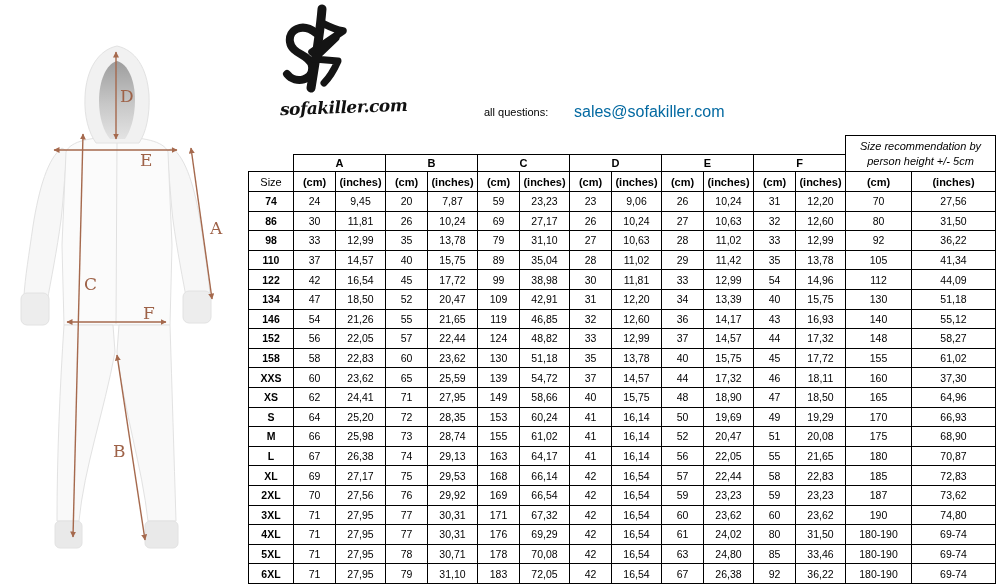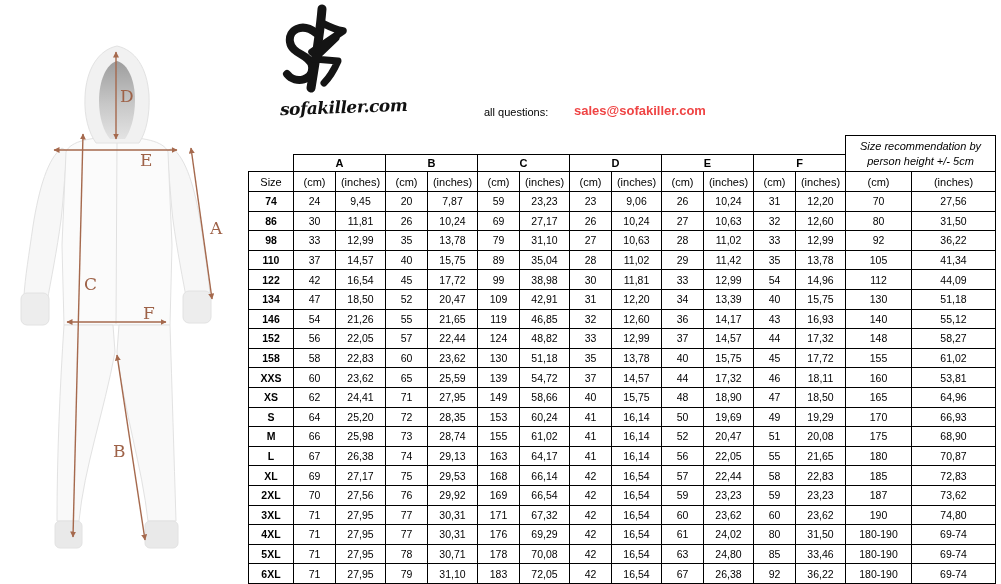--- a/index.html
+++ b/index.html
@@ -11,34 +11,34 @@
              table-layout:fixed;padding-left:35px;}
   table.size td,table.size th{border:1px solid #000;text-align:center;vertical-align:middle;
              padding:0;font-size:11px;color:#000;white-space:nowrap;overflow:hidden;
              font-family:"Liberation Sans",sans-serif;}
   table.size .nb{border:none;}
   table.size tr.toprow{height:19px;}
   table.size tr.grouprow{height:17px;}
   table.size tr.unitrow{height:20px;}
   table.size tbody tr{height:19.6px;}
   th.group{font-size:12px;font-weight:700;}
-  th.unit{font-weight:400;font-size:10.5px;}
+  th.unit{font-weight:700;font-size:10.5px;}
   th.sizehead{font-weight:400;font-size:11px;}
   td.rec{font-style:italic;font-size:11px;line-height:1.3;font-weight:400;
          font-family:"Liberation Sans",sans-serif;}
   td.sizecell{font-weight:700;font-size:11px;}
   table.size tbody td{font-size:10.5px;}
 
   
   .logo{position:absolute;left:282px;top:4px;}
   .site{position:absolute;left:280px;top:97px;width:130px;
         font-family:"DejaVu Serif",serif;font-style:italic;font-weight:700;
         font-size:17px;color:#111;transform:rotate(-2deg);letter-spacing:-0.5px;}
   .contact-label{position:absolute;left:484px;top:106px;font-size:11px;color:#000;}
-  .contact-email{position:absolute;left:574px;top:103px;font-size:13px;color:#ef4444;font-weight:bold;}
+  .contact-email{position:absolute;left:574px;top:103px;font-size:16px;color:#0369a1;}
 
   
   .garment{position:absolute;left:0;top:0;}
   .letter{font-family:"DejaVu Serif",serif;font-size:17px;}
 </style>
 </head>
 <body>
 
 <div class="page">
 
@@ -323,21 +323,21 @@
           <td>25,59</td>
           <td>139</td>
           <td>54,72</td>
           <td>37</td>
           <td>14,57</td>
           <td>44</td>
           <td>17,32</td>
           <td>46</td>
           <td>18,11</td>
           <td>160</td>
-          <td>53,81</td>
+          <td>37,30</td>
         </tr>
         <tr>
           <td class="sizecell">XS</td>
           <td>62</td>
           <td>24,41</td>
           <td>71</td>
           <td>27,95</td>
           <td>149</td>
           <td>58,66</td>
           <td>40</td>

